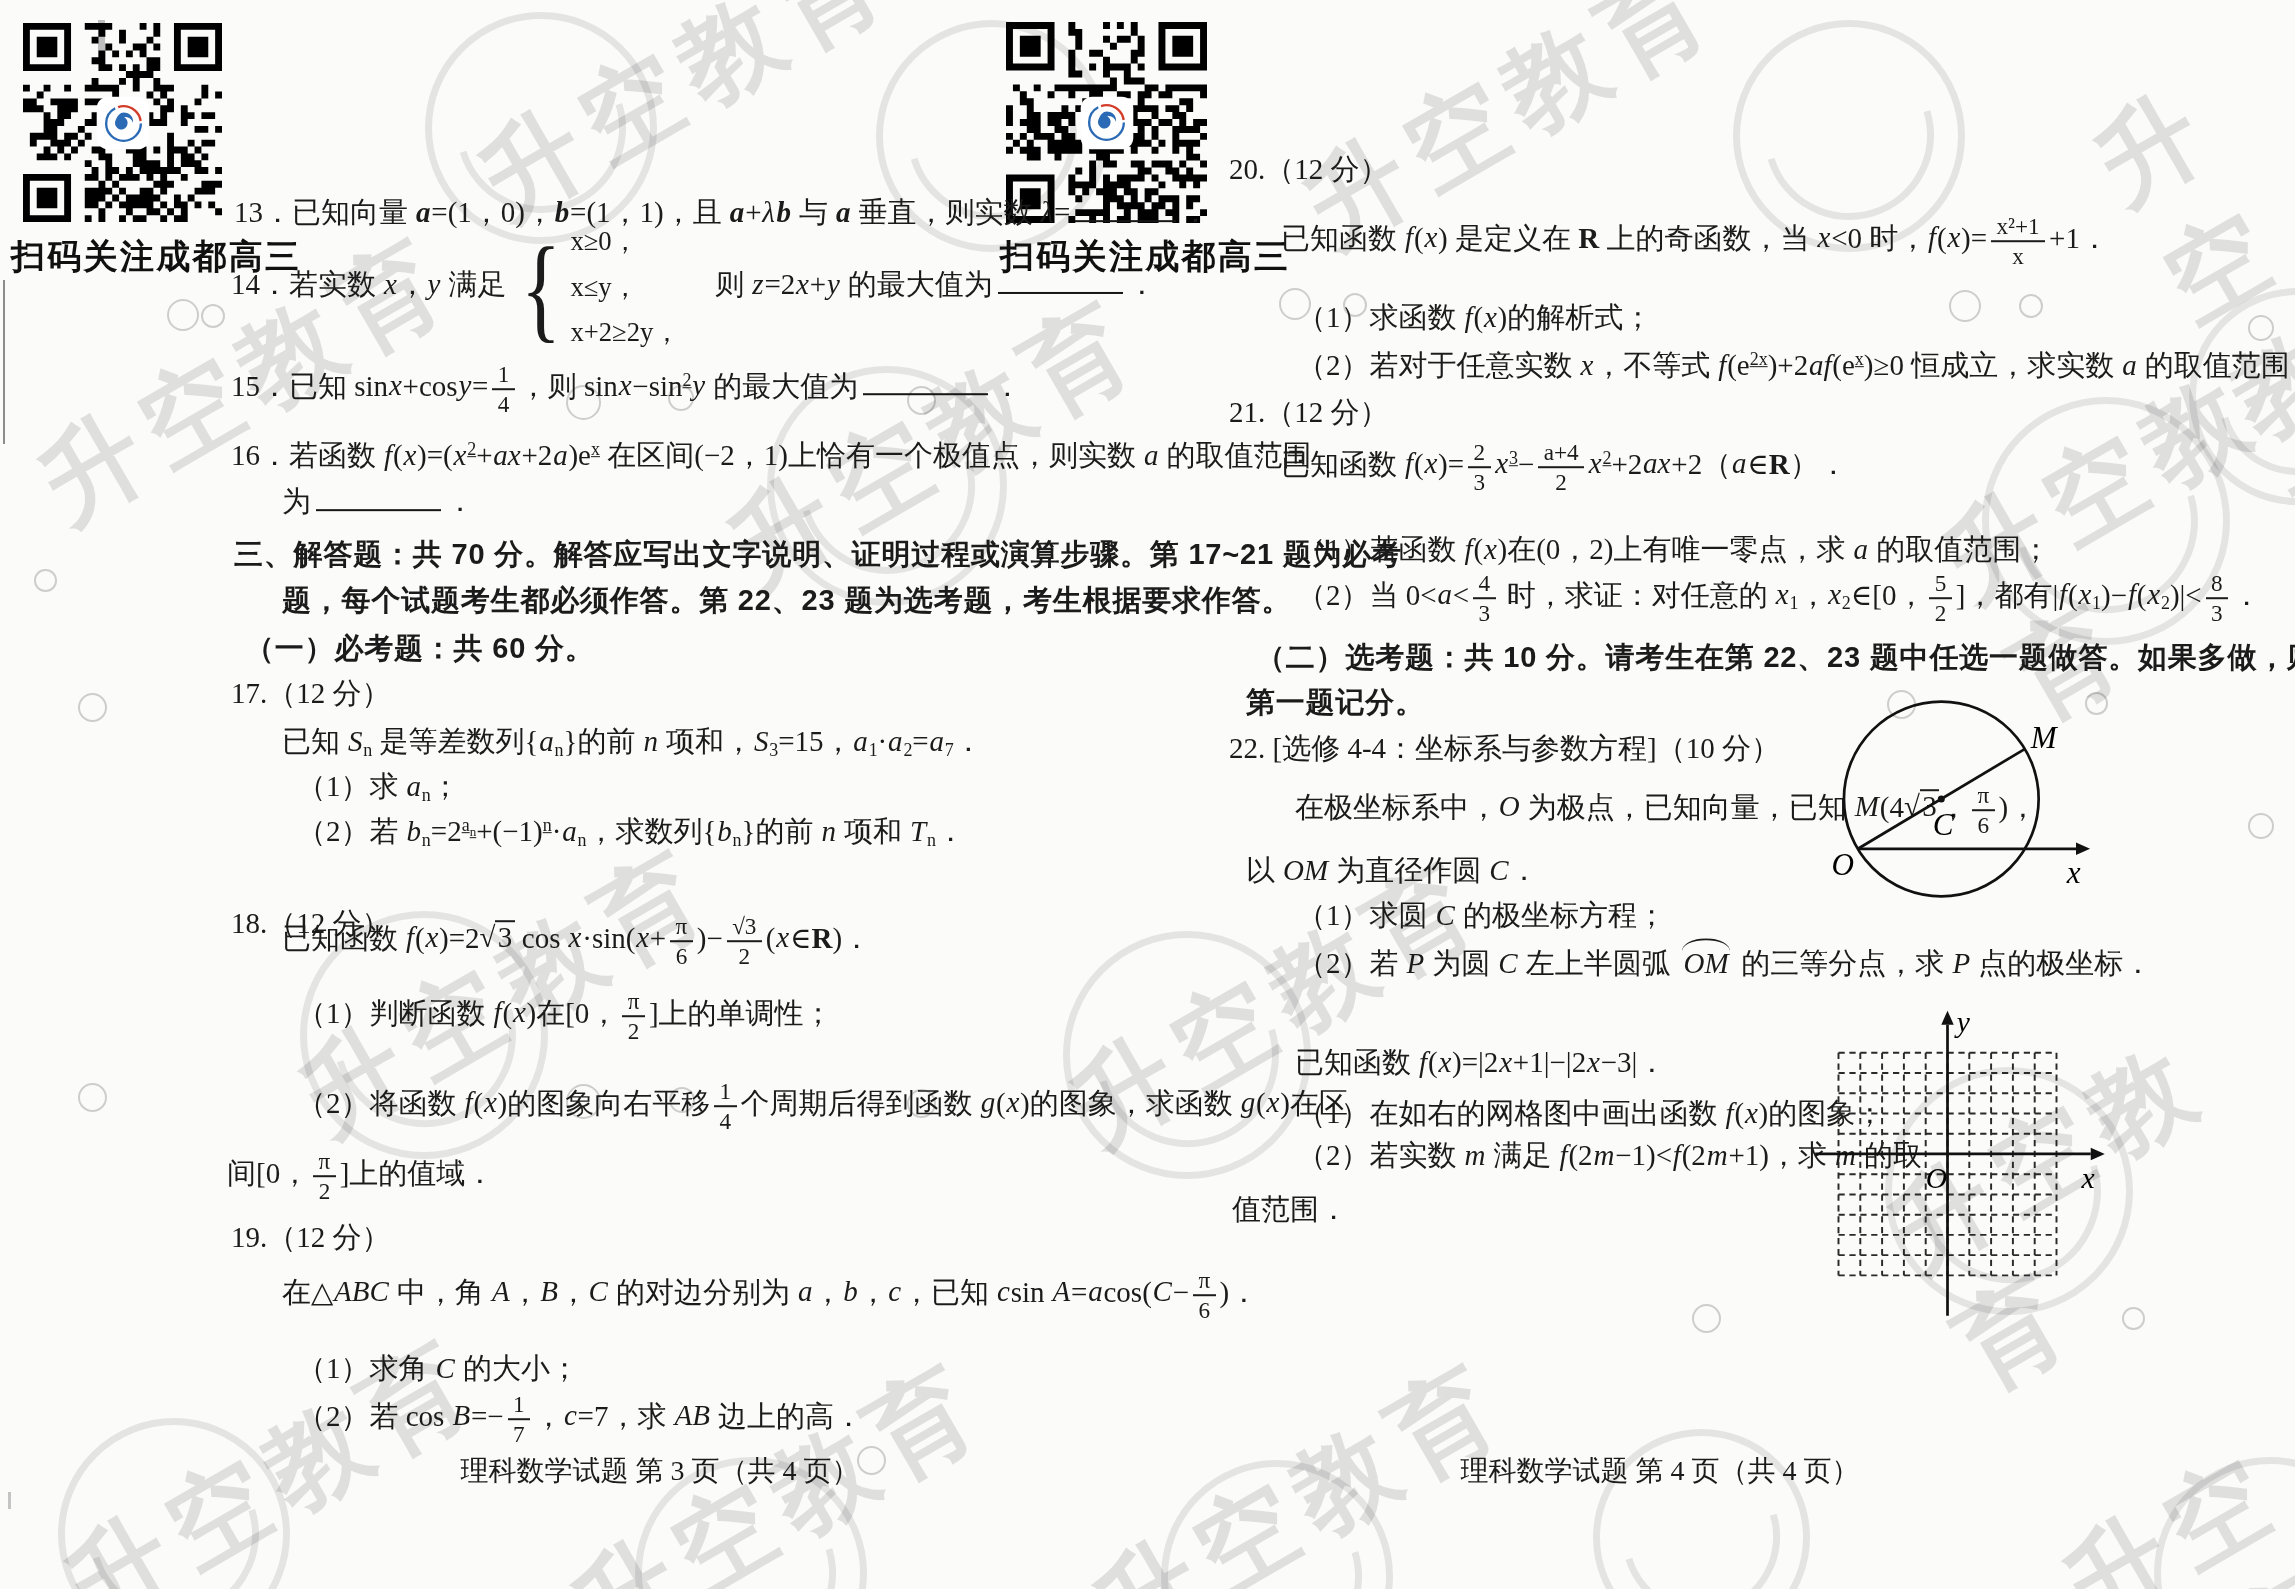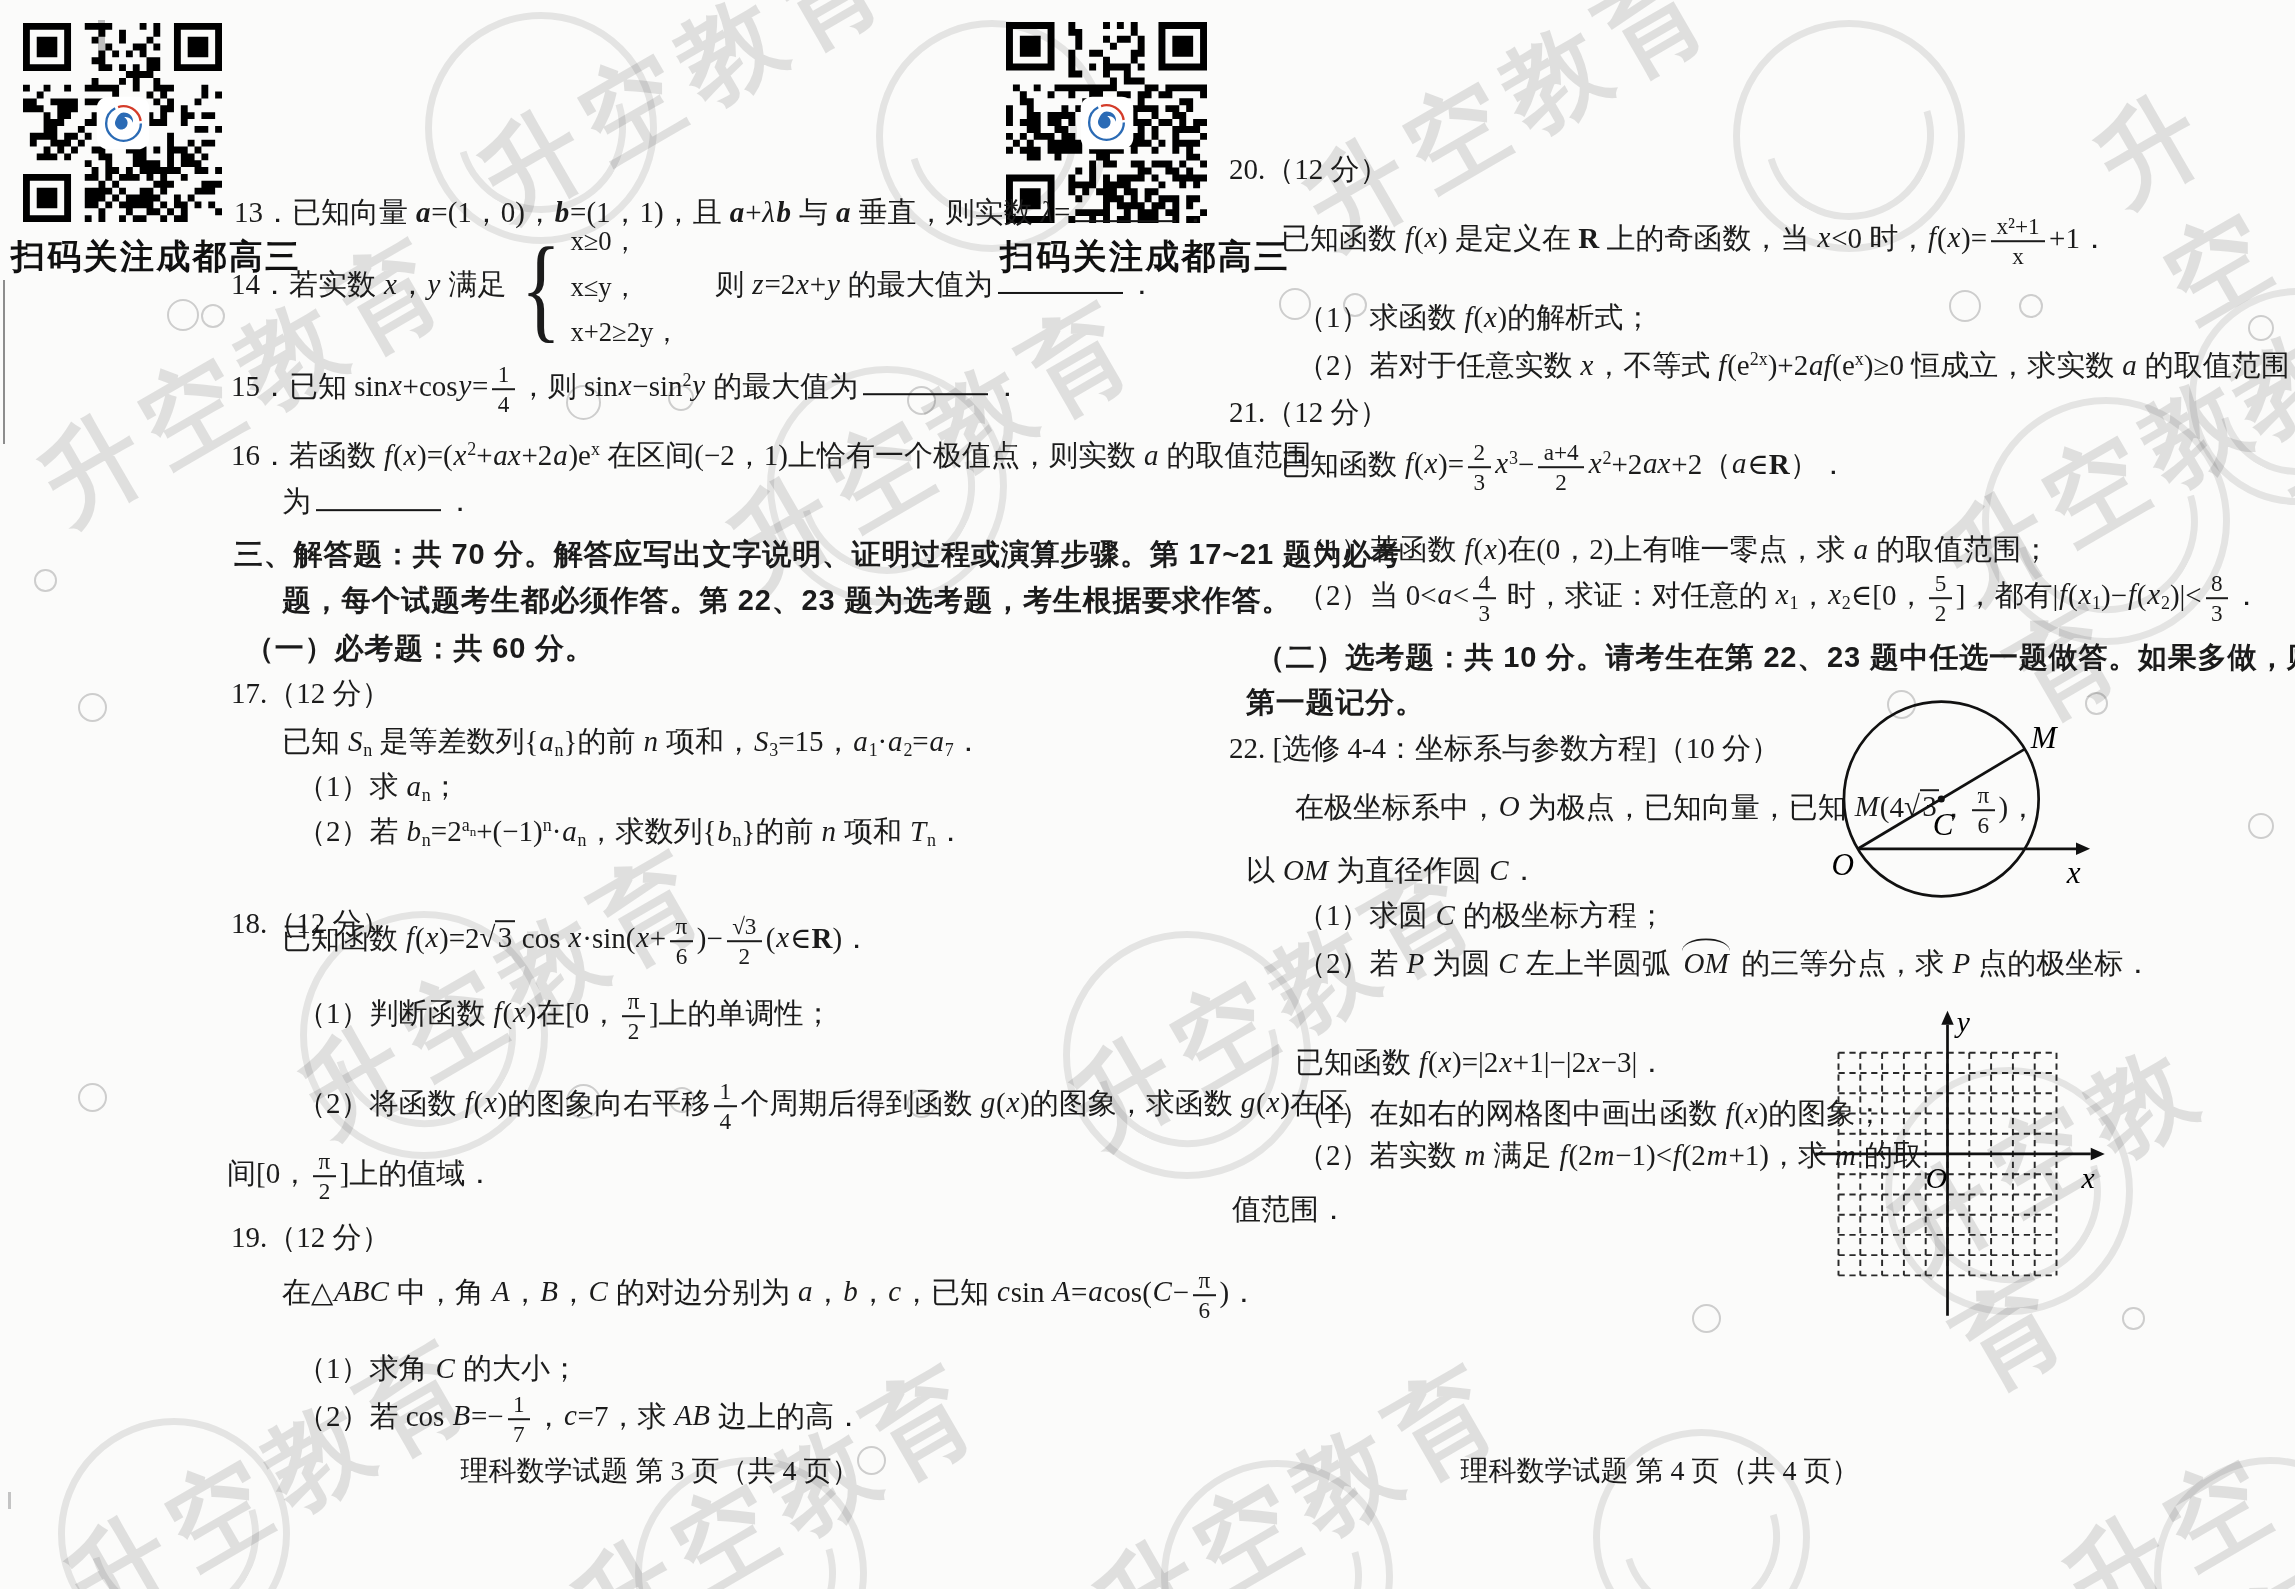--- a/index.html
+++ b/index.html
@@ -4,21 +4,21 @@
 <style>
   html,body{margin:0;padding:0;background:#9a9a9a;}
   .sheet{position:relative;width:2295px;height:1589px;background:#fbfbfa;overflow:hidden;
          font-family:"Liberation Serif","DejaVu Serif",serif;color:#1b1b1b;}
   .line{position:absolute;white-space:nowrap;font-size:29px;line-height:1.3;transform:translateY(-50%);}
   .line.center{transform:translate(-50%,-50%);}
   .hd{font-family:"Liberation Sans","DejaVu Sans",sans-serif;font-weight:700;font-size:29px;letter-spacing:0.8px;}
   .it{font-style:italic;padding:0 0.8px;}
   .bd{font-weight:700;}
   .bi{font-weight:700;font-style:italic;padding:0 0.8px;}
-  sup{font-size:.62em;line-height:0;position:relative;vertical-align:baseline;top:-.55em;}
+  sup{font-size:.62em;line-height:0;position:relative;vertical-align:baseline;top:-.55em;text-decoration:underline;}
   sub{font-size:.62em;line-height:0;position:relative;vertical-align:baseline;top:.28em;}
   sup.ss{font-size:.45em;top:-.38em;}
   .frac{display:inline-flex;flex-direction:column;align-items:center;vertical-align:middle;
         font-size:.8em;line-height:1.12;margin:0 3.9px;}
   .frac .fn{border-bottom:2.3px solid currentColor;padding:0 5.5px 0.8px;}
   .frac .fd{padding-top:0.8px;}
   .sqrt{display:inline-flex;align-items:baseline;}
   .sqrt::before{content:"√";}
   .sqrt .rad{border-top:2.3px solid currentColor;padding:0 2.3px;line-height:1.1;}
   .blank{display:inline-block;height:3.1px;border-bottom:2.3px solid #161616;margin:0 4.7px;}

